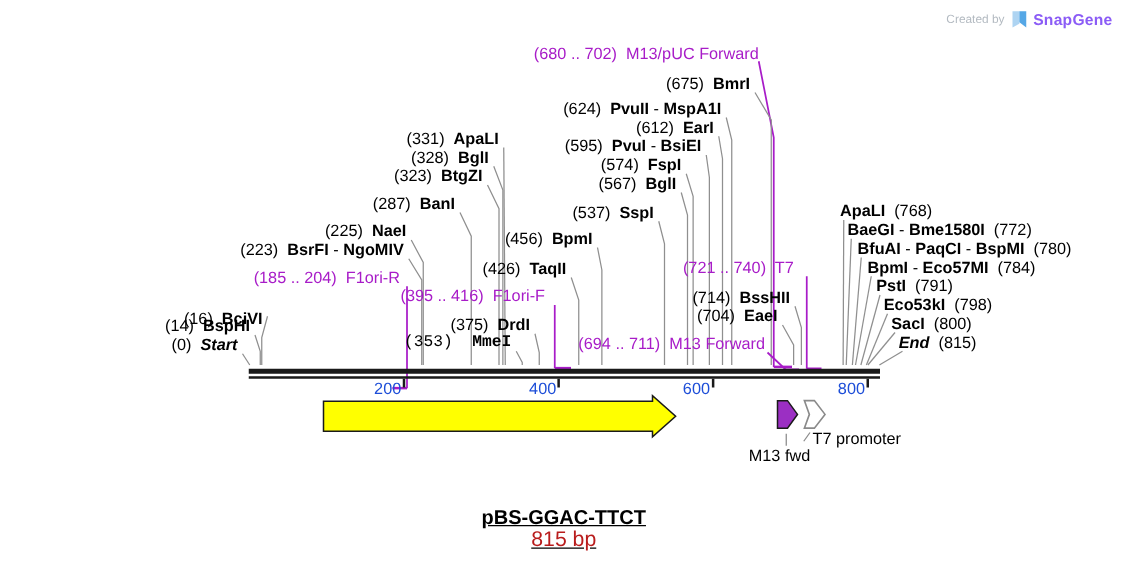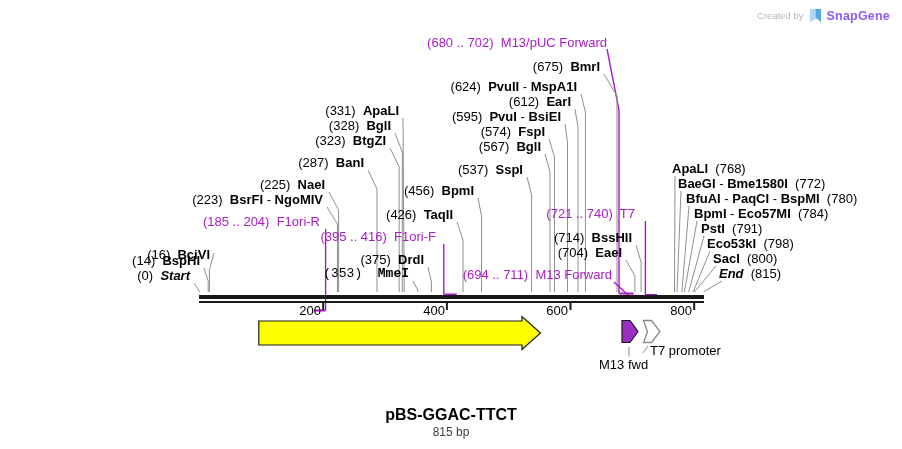--- a/index.html
+++ b/index.html
@@ -3,28 +3,28 @@
 <meta charset="utf-8">
 <style>
   html,body{margin:0;padding:0;background:#ffffff;}
   #canvas{position:relative;width:902px;height:449px;background:#ffffff;overflow:hidden;
           font-family:"Liberation Sans","DejaVu Sans",sans-serif;}
   #map-svg{position:absolute;left:0;top:0;}
   .site-label{position:absolute;font-size:13px;line-height:14px;white-space:pre;color:#000;}
   .site-label .b{font-weight:bold;}
   .site-label .i{font-style:italic;}
   .site-label.primer{color:var(--primer,#A81CC8);}
-  .tick-label{position:absolute;top:303px;font-size:13px;line-height:15px;color:#000000;}
+  .tick-label{position:absolute;top:303px;font-size:13px;line-height:15px;color:#1d4ed8;}
   .feature-label{position:absolute;font-size:13px;line-height:14px;color:#000;}
   #f1-ori-label{left:300px;top:323px;width:180px;text-align:center;font-size:14px;}
   #m13-fwd-label{left:599px;top:358px;}
   #t7-promoter-label{left:650px;top:344px;}
-  #title-block{position:absolute;left:0;top:405px;width:902px;text-align:center;}
+  #title-block{position:absolute;left:0;top:405px;width:902px;text-align:center;text-decoration:underline;}
   #plasmid-title{font-size:16px;font-weight:bold;color:#000;line-height:19px;}
-  #plasmid-length{font-size:12px;color:#404040;line-height:16px;}
+  #plasmid-length{font-size:17px;color:#b91c1c;line-height:16px;}
   #watermark{position:absolute;top:8px;right:12px;display:flex;align-items:center;gap:5px;}
   #watermark .created{font-size:9.5px;color:#b3bac1;}
   #watermark .brand{font-size:12.5px;font-weight:600;color:#8b5cf6;letter-spacing:.2px;}
 </style>
 </head>
 <body>
 
 <div id="canvas">
 
   <svg id="map-svg" width="902" height="449">

